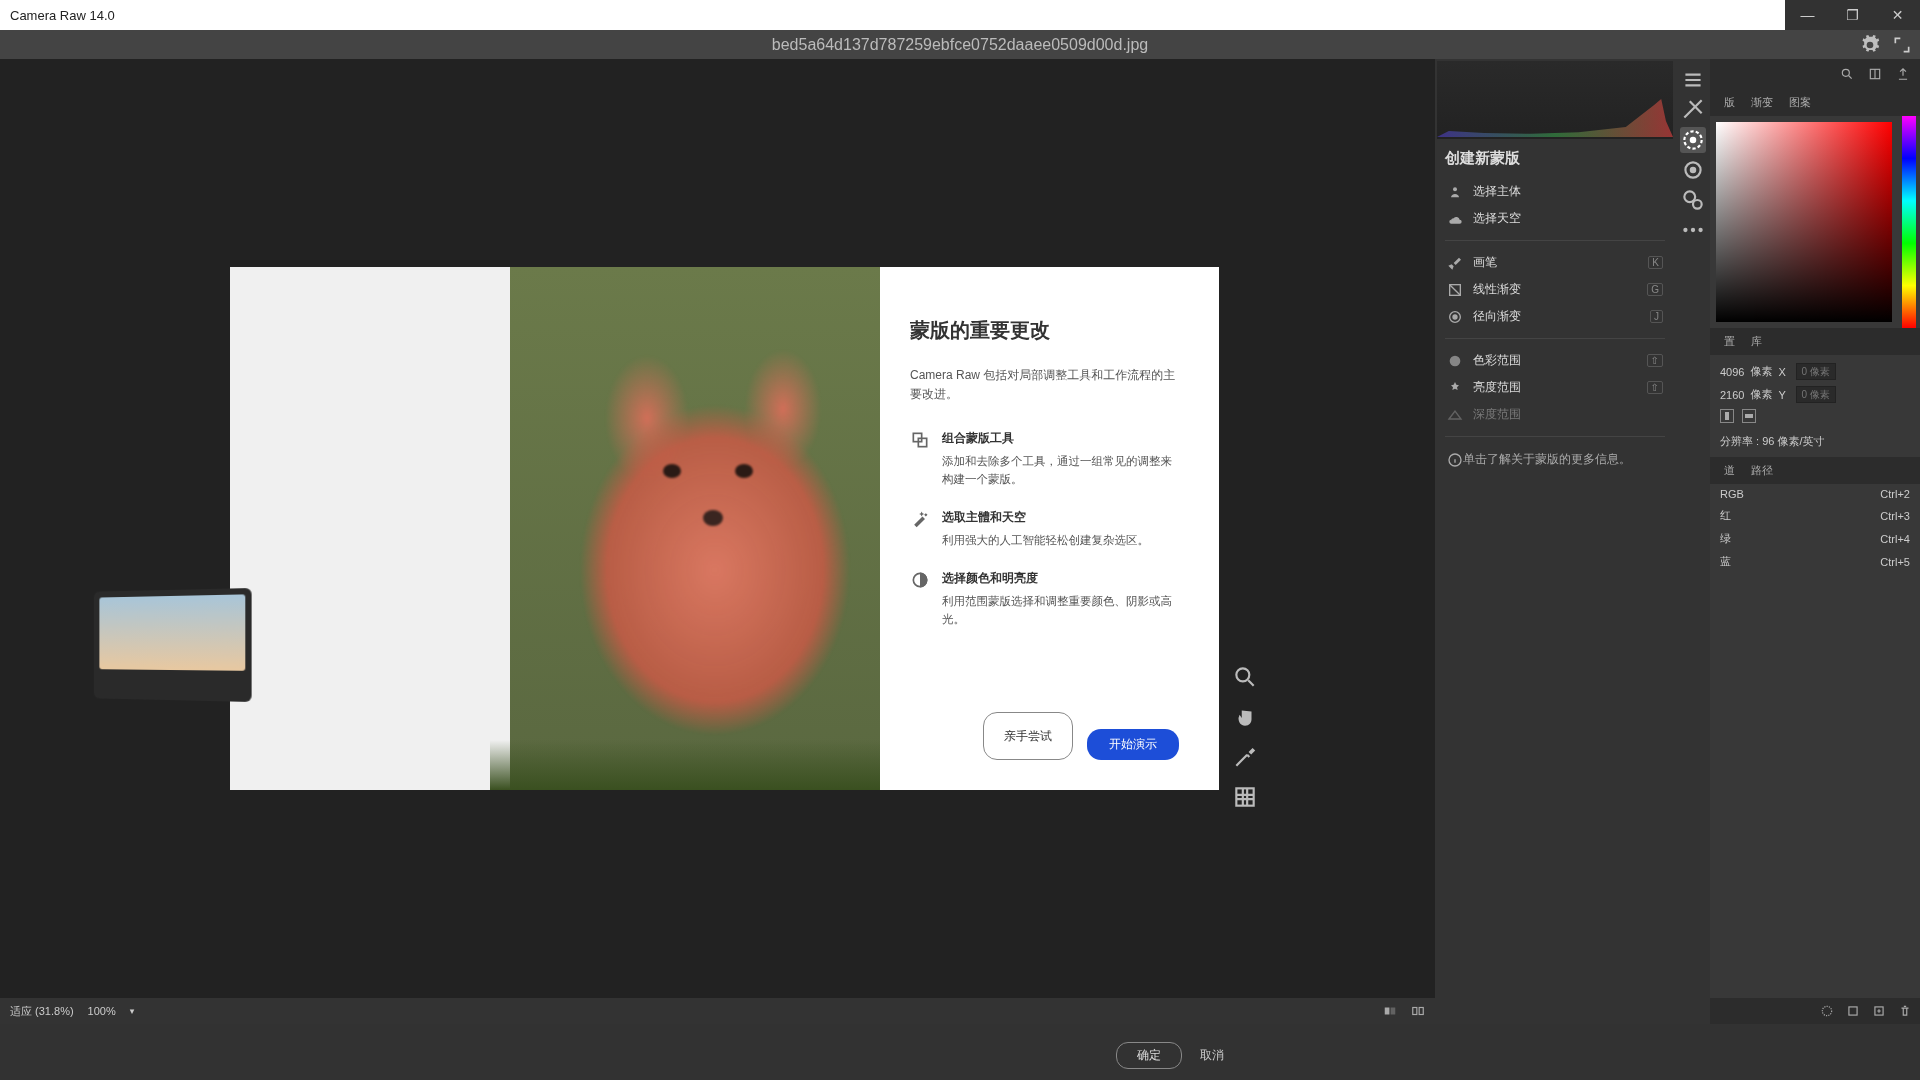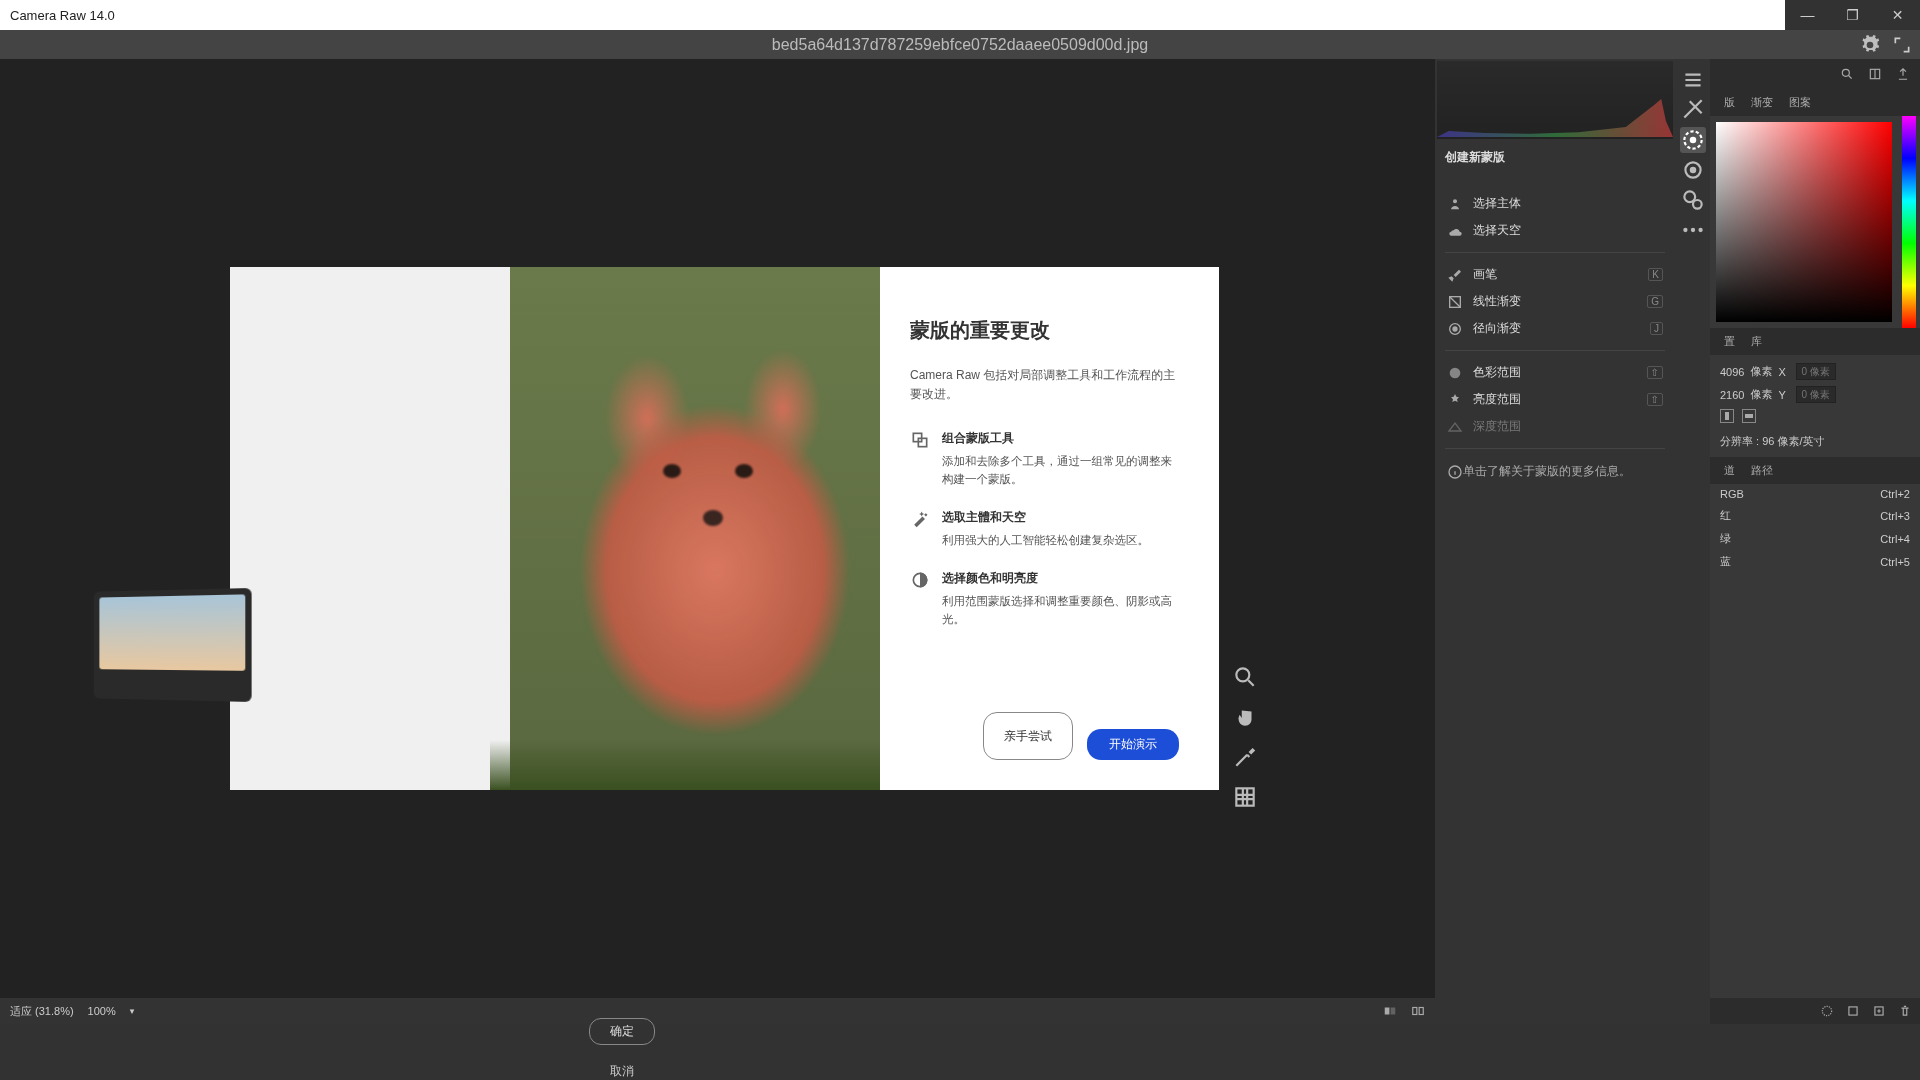--- a/index.html
+++ b/index.html
@@ -32,21 +32,21 @@
 .feature-title { font-size: 12px; font-weight: 600; margin-bottom: 6px; }
 .feature-desc { font-size: 11.5px; color: #555; line-height: 1.55; }
 .onboard-actions { margin-top: auto; display: flex; gap: 14px; justify-content: flex-end; padding-top: 20px; }
 .btn-outline { border: 1px solid #888; background: #fff; color: #333; padding: 6px 20px; border-radius: 14px; font-size: 12px; cursor: pointer; }
 .btn-primary { border: none; background: #1d4ed8; color: #fff; padding: 7px 22px; border-radius: 14px; font-size: 12px; cursor: pointer; margin-top: 17px; }
 .canvas-footer { height: 26px; background: #333; display: flex; align-items: center; padding: 0 10px; font-size: 11px; gap: 14px; }
 .right-panel-cr { width: 240px; background: #333; display: flex; flex-direction: column; font-size: 12px; }
 .histogram { height: 78px; background: linear-gradient(to top, #222 0%, #2a2a2a 100%); position: relative; margin: 2px; }
 .histogram::after { content:''; position:absolute; bottom:2px; left:0; right:0; height:40px; background: linear-gradient(90deg, rgba(80,60,200,0.6), rgba(60,180,80,0.5), rgba(200,60,60,0.7)); clip-path: polygon(0 100%, 5% 85%, 20% 90%, 40% 92%, 60% 88%, 80% 75%, 92% 20%, 95% 5%, 97% 60%, 100% 100%); }
 .mask-panel { padding: 8px 10px; }
-.mask-panel-title { font-size: 12px; color: #ddd; margin-bottom: 24px; font-weight: 600; }
+.mask-panel-title { font-size: 15px; color: #ddd; margin-bottom: 10px; font-weight: 600; }
 .mask-item { display: flex; align-items: center; gap: 10px; padding: 5px 2px; color: #ddd; font-size: 12px; position: relative; cursor: pointer; }
 .mask-item .short { position: absolute; right: 2px; color: #888; font-size: 10px; border: 1px solid #555; padding: 0 3px; border-radius: 2px; }
 .mask-icon { width: 16px; height: 16px; display: flex; align-items: center; justify-content: center; color: #aaa; }
 .mask-sep { height: 1px; background: #444; margin: 8px 0; }
 .mask-link { display: flex; align-items: center; padding: 6px 2px; color: #aaa; font-size: 12px; cursor: pointer; }
 .tool-strip { width: 35px; background: #333; display: flex; flex-direction: column; align-items: center; padding-top: 8px; gap: 4px; }
 .tool-btn { width: 26px; height: 26px; display: flex; align-items: center; justify-content: center; color: #bbb; border-radius: 3px; cursor: pointer; }
 .tool-btn.active { background: #555; color: #fff; }
 .ps-right { width: 210px; background: #383838; display: flex; flex-direction: column; font-size: 11px; }
 .ps-top-icons { height: 30px; display: flex; align-items: center; justify-content: flex-end; gap: 14px; padding: 0 10px; background: #2c2c2c; }
@@ -407,16 +407,16 @@
       </div>
     <div class="tool-btn">
         <svg viewBox="0 0 24 24" fill="none" stroke="currentColor" stroke-width="2">
           <rect x="4" y="4" width="16" height="16"></rect>
           <path d="M10 4v16M14 4v16M4 10h16M4 14h16"></path>
         </svg>
       </div>
   </div>
 </div>
 
-<div class="cr-bottom" style="width:1244px;position:absolute;bottom:0;left:0;flex-direction:column;">
+<div class="cr-bottom" style="width:1244px;position:absolute;bottom:0;left:0;">
   <button class="btn-ok">确定</button>
   <button class="btn-cancel">取消</button>
 </div>
 
 </body></html>

